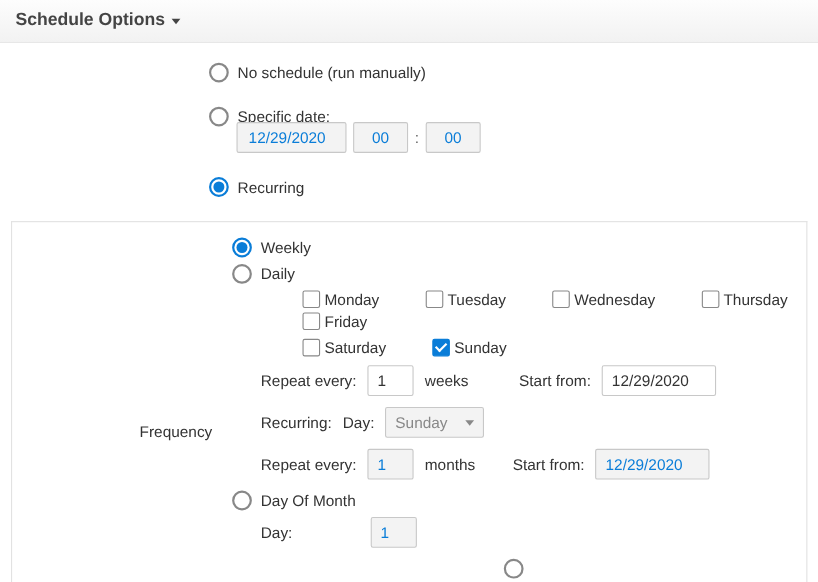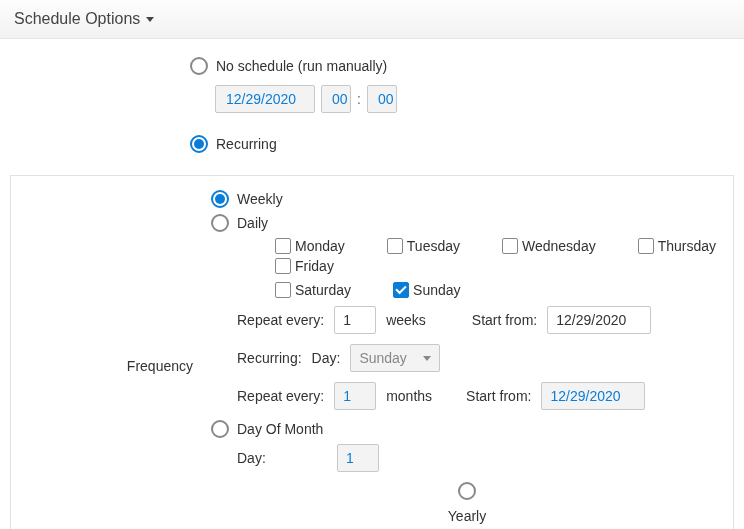--- a/index.html
+++ b/index.html
@@ -13,20 +13,21 @@
   }
   .header {
     background: linear-gradient(#fdfdfd, #f2f2f2);
     border-bottom: 1px solid #e5e5e5;
     padding: 10px 14px;
     font-size: 16px;
     color: #444;
     display: flex;
     align-items: center;
     gap: 6px;
+    font-weight: bold;
   }
   .caret-down {
     width: 0; height: 0;
     border-left: 4px solid transparent;
     border-right: 4px solid transparent;
     border-top: 5px solid #444;
     display: inline-block;
   }
   .section {
     padding: 18px 0 0 190px;
@@ -65,21 +66,21 @@
   }
   .inp {
     border: 1px solid #c8c8c8;
     background: #f3f3f3;
     color: #0a7dd8;
     padding: 5px 10px;
     font-size: 14px;
     border-radius: 2px;
   }
   .inp.w-date { width: 100px; text-align: left; }
-  .inp.w-time { width: 30px; text-align: center; }
+  .inp.w-time { width: 50px; text-align: center; }
   .colon { color: #666; }
   .panel {
     border: 1px solid #e2e2e2;
     border-bottom: none;
     margin: 6px 10px 0 10px;
     padding: 14px 0 10px 0;
   }
   .freq-row {
     display: flex;
     align-items: center;
@@ -177,20 +178,24 @@
   <span class="caret-down"></span>
 </div>
 
 <div class="section">
 
   <div class="opt-row">
     <span class="radio"></span>
     <span>No schedule (run manually)</span>
   </div>
 
+  <div class="opt-row tight">
+    <span class="radio"></span>
+    <span>Specific date:</span>
+  </div>
   <div class="date-group">
     <span class="inp w-date">12/29/2020</span>
     <span class="inp w-time">00</span>
     <span class="colon">:</span>
     <span class="inp w-time">00</span>
   </div>
 
   <div class="opt-row">
     <span class="radio selected"></span>
     <span>Recurring</span>

